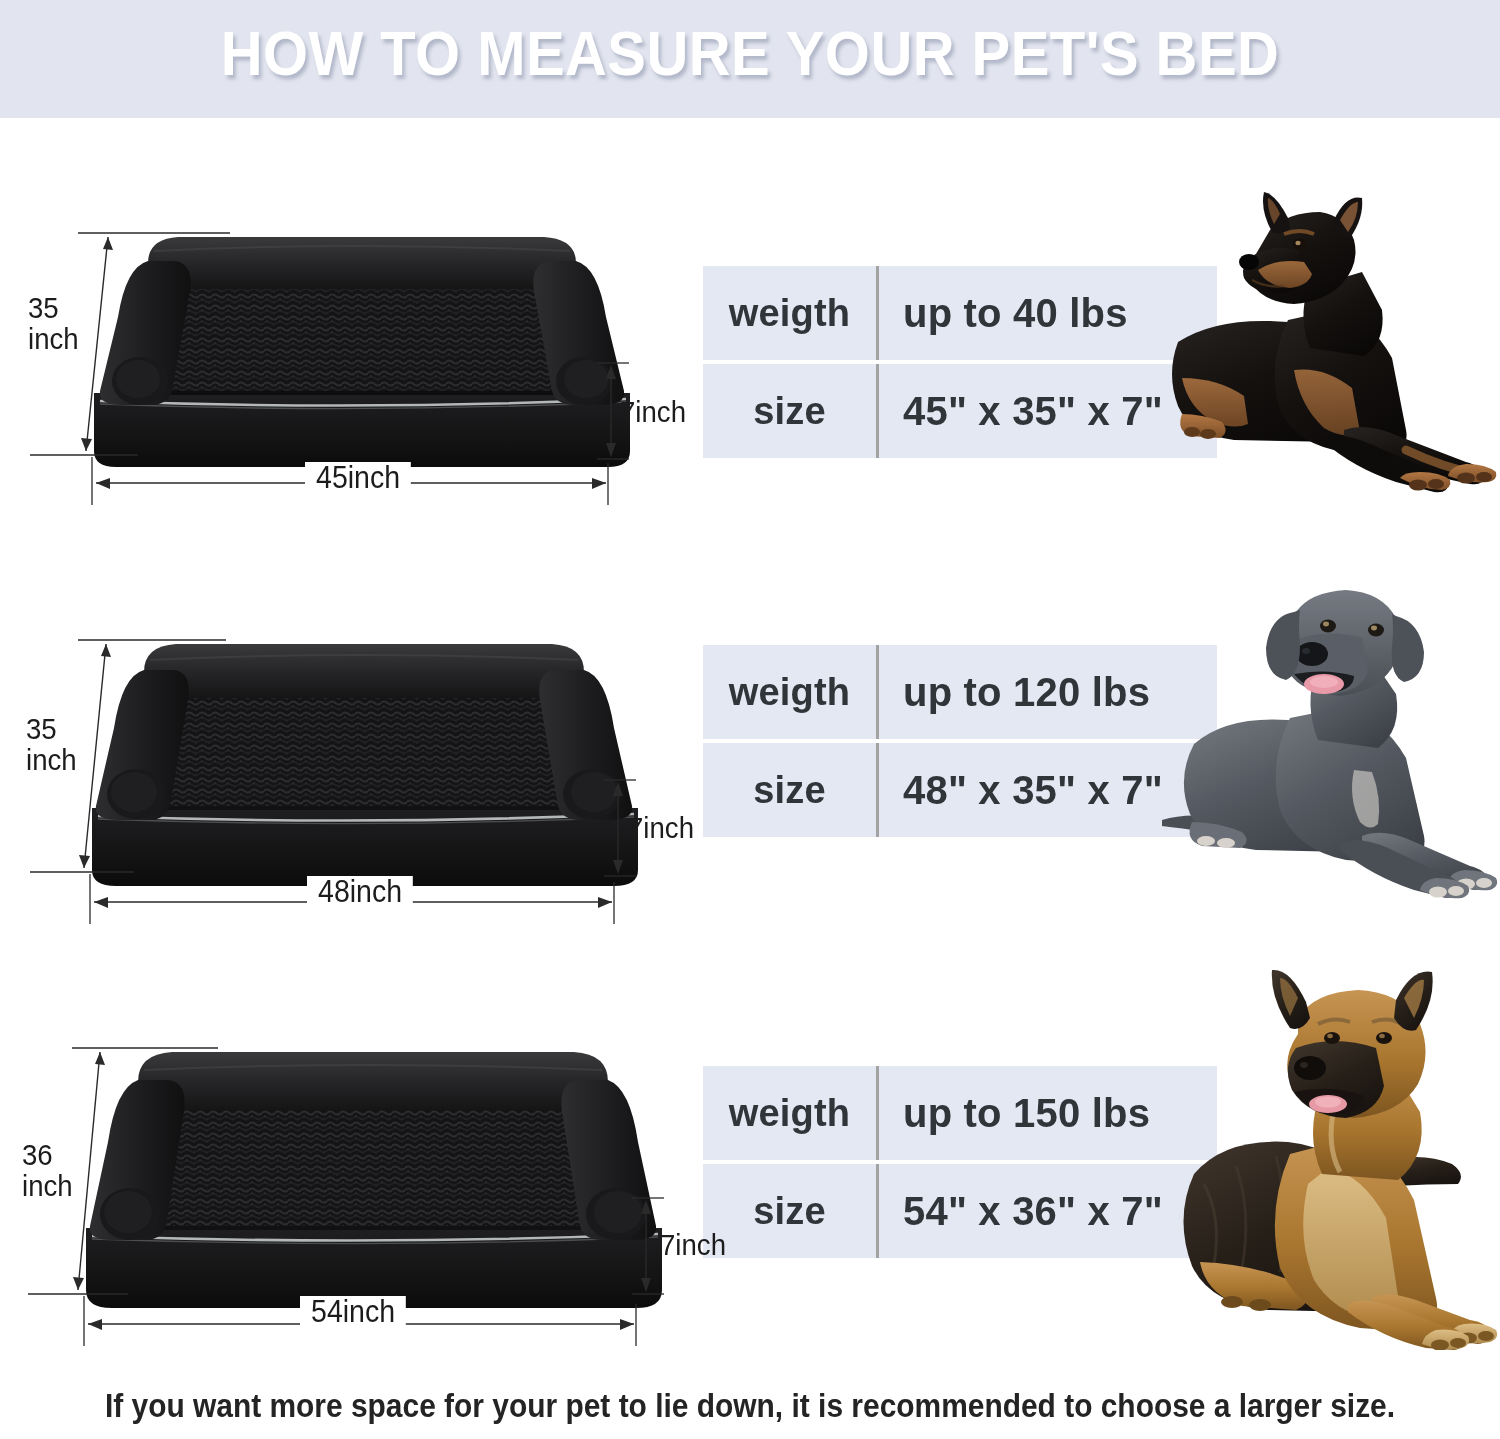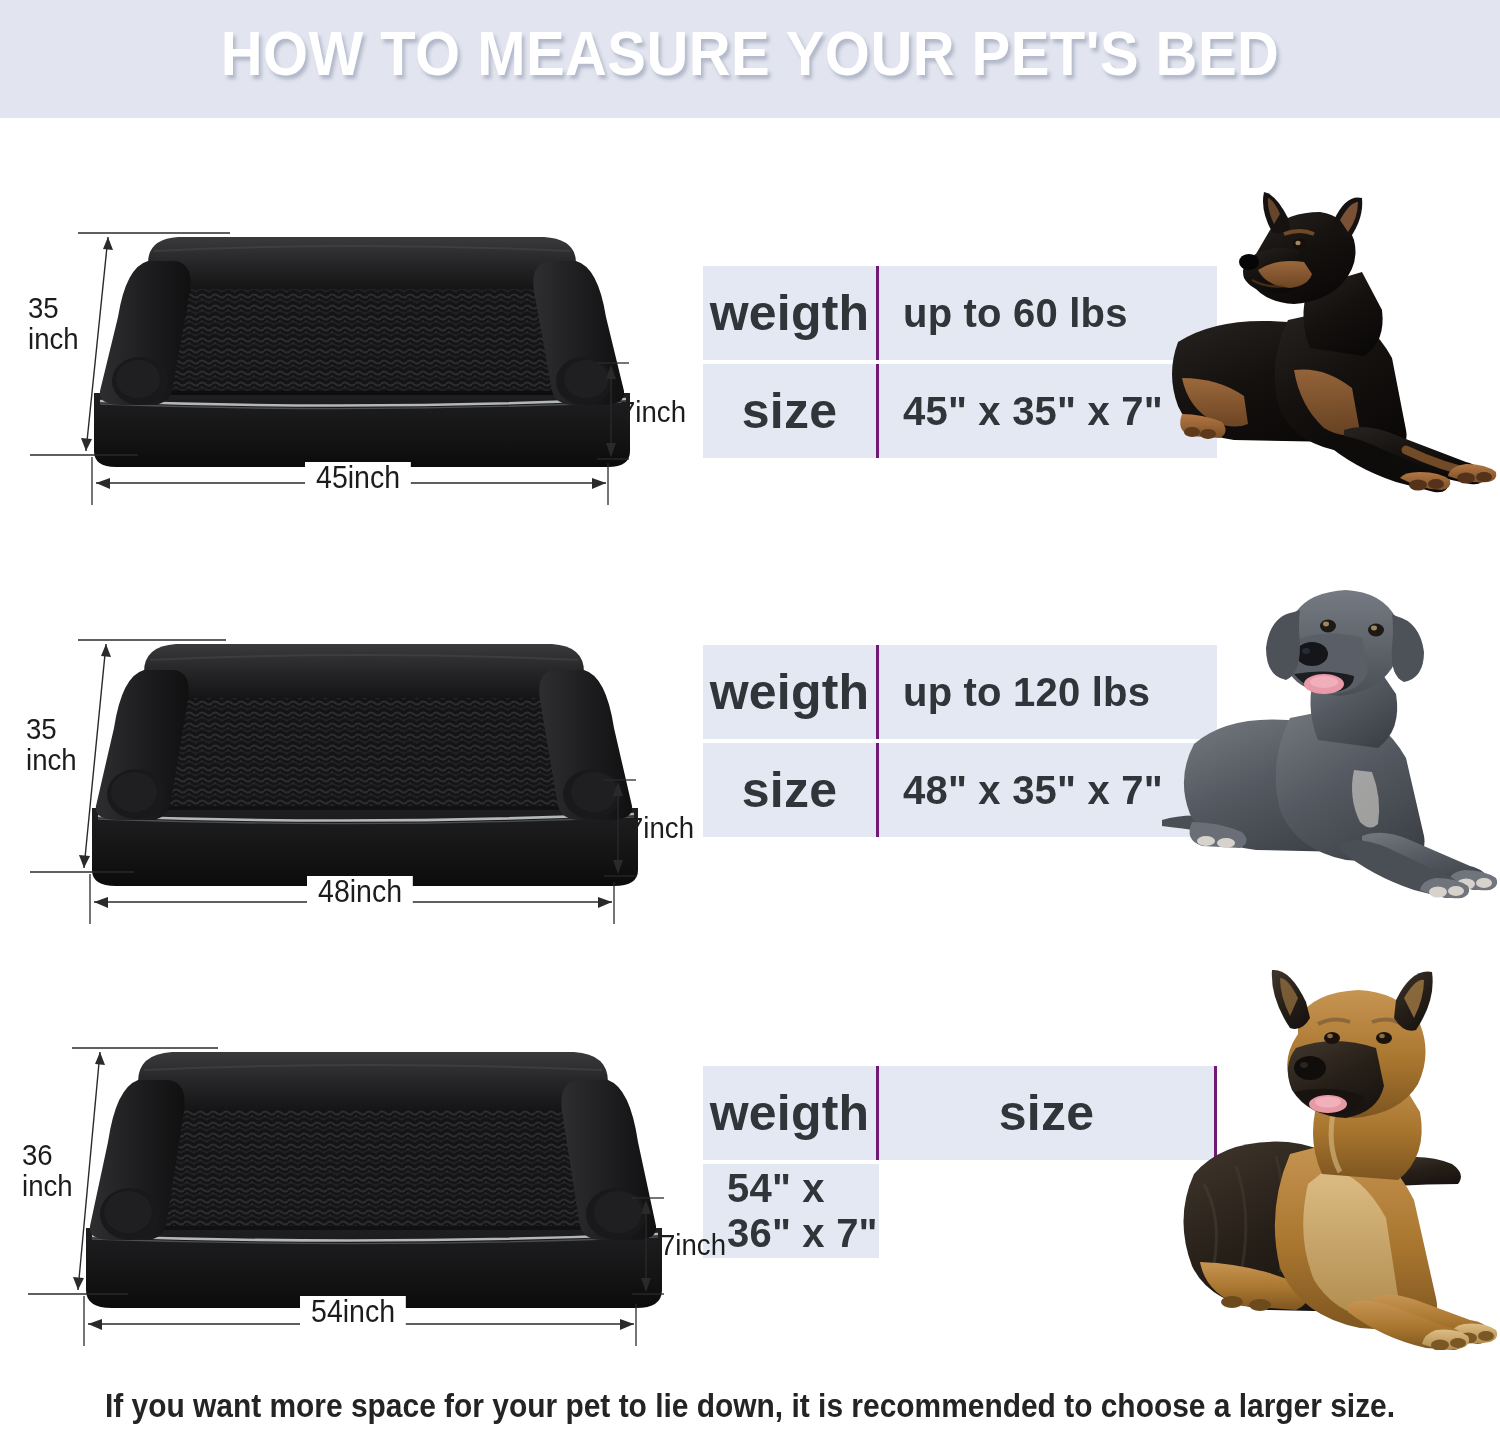--- a/index.html
+++ b/index.html
@@ -80,22 +80,22 @@
   .spec-cell {
     background: #e4e8f2;
     display: flex;
     align-items: center;
     font-weight: bold;
     color: #31353a;
     letter-spacing: 0.2px;
   }
   .spec-cell.key {
     justify-content: center;
-    font-size: 50px;
-    border-right: 3px solid #701a75;
+    font-size: 38px;
+    border-right: 3px solid #a3a3a3;
   }
   .spec-cell.val {
     justify-content: flex-start;
     padding-left: 24px;
     font-size: 40px;
   }
 
   
   .dog-wrap {
     position: absolute;
@@ -212,21 +212,21 @@
     </svg>
   </div>
 
   <div class="dim h-label" style="left:28px; top:292px;">35
 inch</div>
   <div class="dim w-label" style="left:305px; top:462px; background:#fff; padding:0 12px;"><span>45inch</span></div>
   <div class="dim t-label" style="left:620px; top:396px;">7inch</div>
 
   <div class="spec-table" style="left:703px; top:266px;">
     <div class="spec-cell key">weigth</div>
-    <div class="spec-cell val">up to 60 lbs</div>
+    <div class="spec-cell val">up to 40 lbs</div>
     <div class="spec-cell key">size</div>
     <div class="spec-cell val">45" x 35" x 7"</div>
   </div>
 
   <div class="dog-wrap" style="left:1148px; top:192px;">
     <svg class="dog-svg" width="352" height="320" viewBox="0 0 352 320">
       <defs>
         <linearGradient id="dobBody" x1="0.2" y1="0" x2="0.8" y2="1">
           <stop offset="0%" stop-color="#24201e"></stop>
           <stop offset="45%" stop-color="#14110f"></stop>
@@ -509,20 +509,21 @@
     </svg>
   </div>
 
   <div class="dim h-label" style="left:22px; top:1139px;">36
 inch</div>
   <div class="dim w-label" style="left:300px; top:1296px; background:#fff; padding:0 12px;"><span>54inch</span></div>
   <div class="dim t-label" style="left:660px; top:1229px; z-index:4;">7inch</div>
 
   <div class="spec-table" style="left:703px; top:1066px;">
     <div class="spec-cell key">weigth</div>
+    <div class="spec-cell val">up to 150 lbs</div>
     <div class="spec-cell key">size</div>
     <div class="spec-cell val">54" x 36" x 7"</div>
   </div>
 
   <div class="dog-wrap" style="left:1148px; top:968px;">
     <svg class="dog-svg" width="352" height="382" viewBox="0 0 352 382">
       <defs>
         <linearGradient id="gsdDark" x1="0.2" y1="0" x2="0.8" y2="1">
           <stop offset="0%" stop-color="#3d332a"></stop>
           <stop offset="50%" stop-color="#261f18"></stop>

